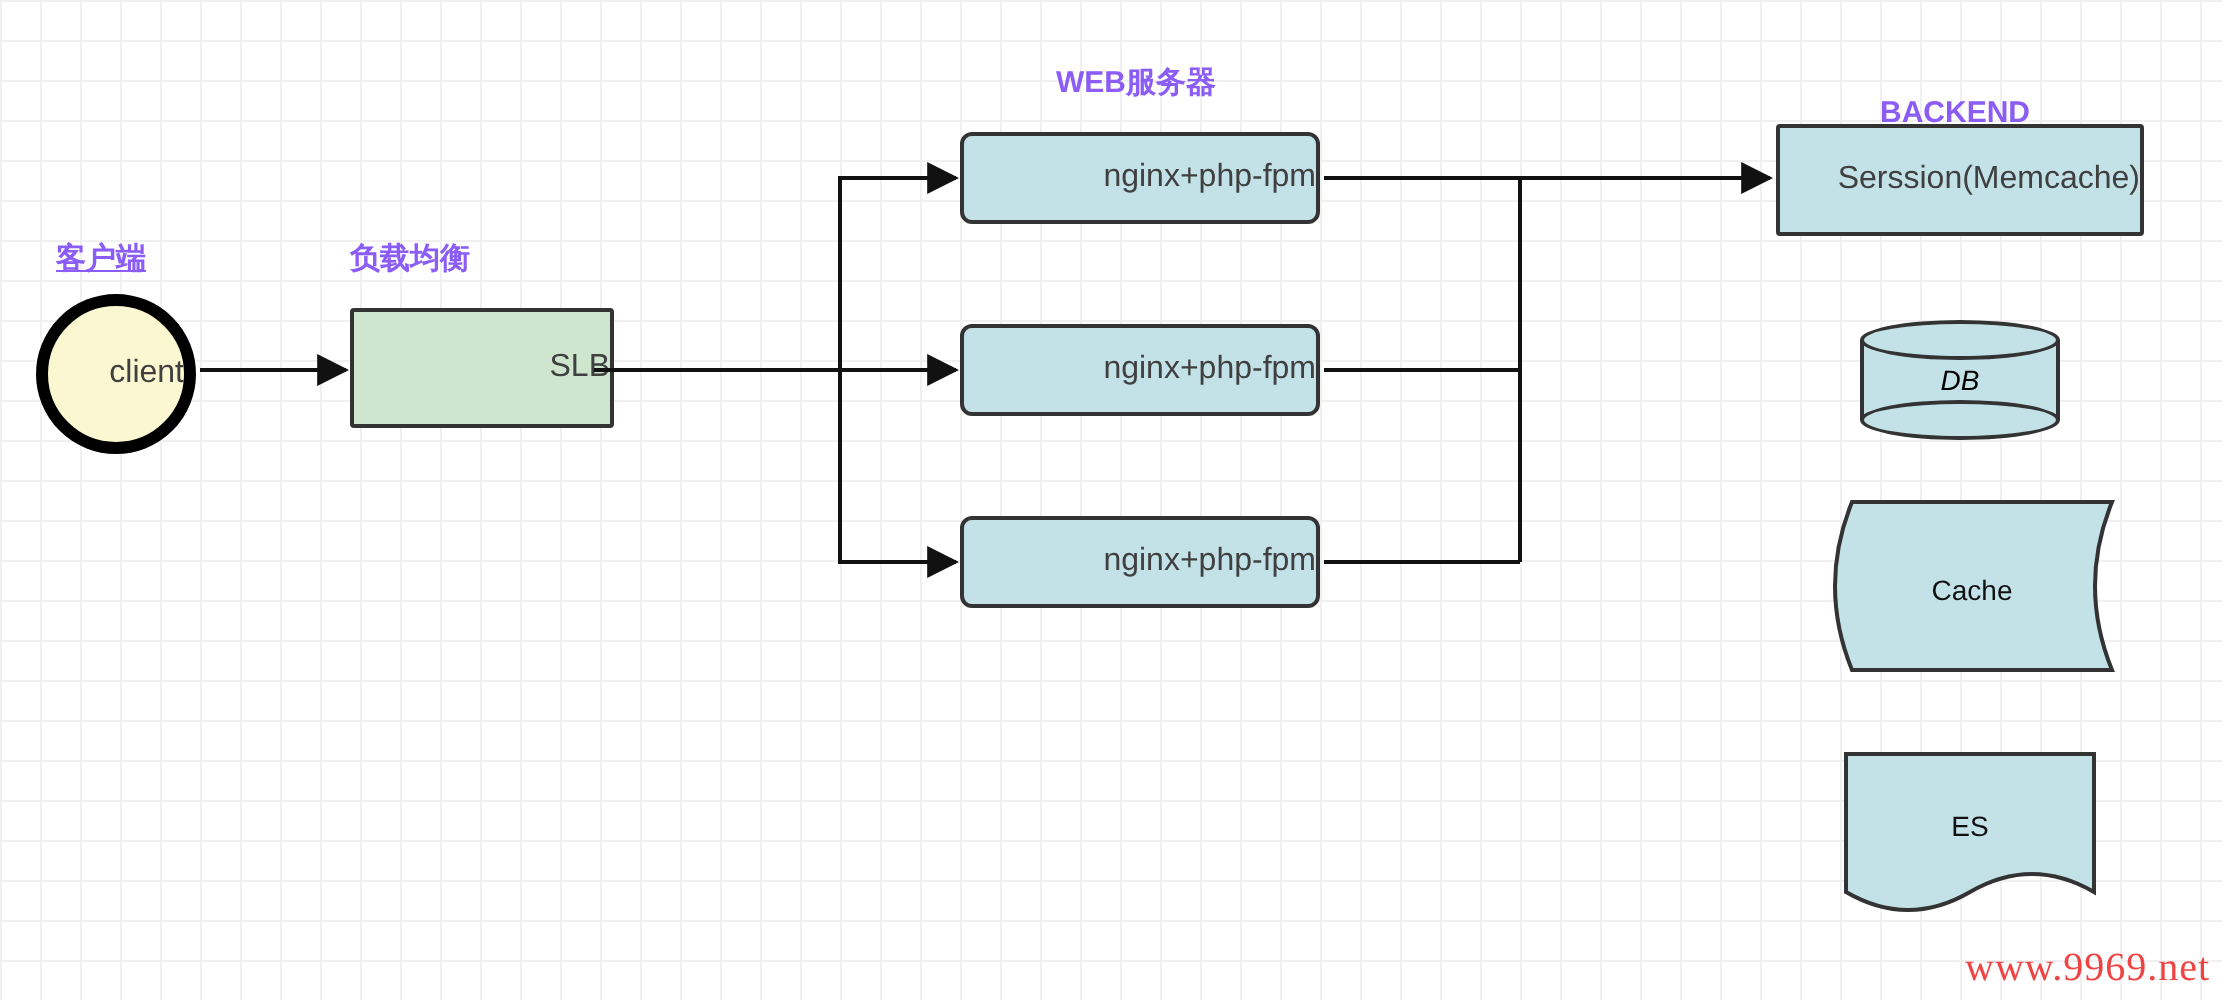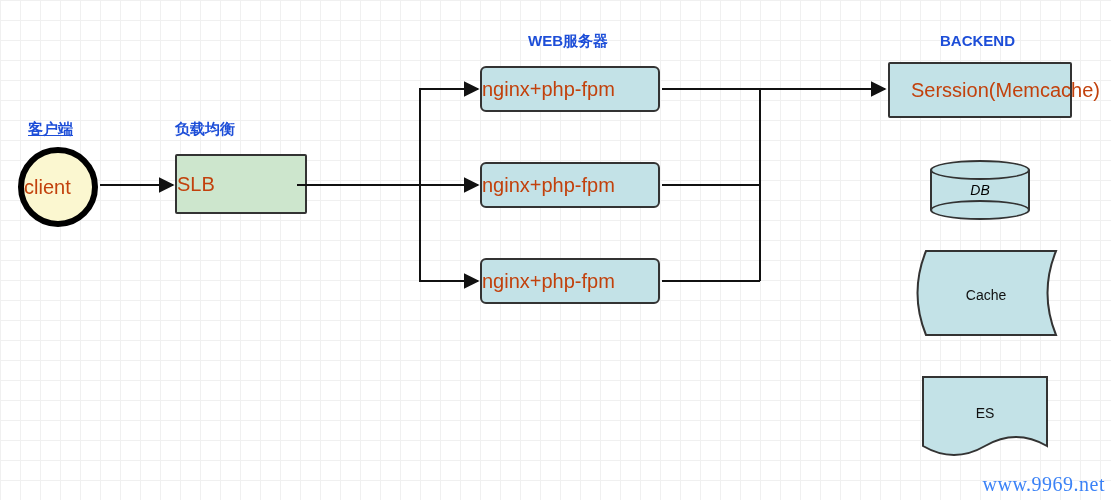--- a/index.html
+++ b/index.html
@@ -13,29 +13,29 @@
       linear-gradient(#f0f0f0 1px, transparent 1px),
       linear-gradient(90deg, #f0f0f0 1px, transparent 1px);
     background-size: 20px 20px;
     position: relative;
     overflow: hidden;
   }
   .label {
     position: absolute;
     font-size: 15px;
     font-weight: bold;
-    color: #1d4ed8;
+    color: #8b5cf6;
   }
   .node {
     position: absolute;
     display: flex;
     align-items: center;
-    justify-content: flex-start;
-    font-size: 20px;
-    color: #c2410c;
+    justify-content: flex-end;
+    font-size: 16px;
+    color: #404040;
   }
   .circle {
     width: 80px; height: 80px;
     border-radius: 50%;
     background: #fbf7d0;
     border: 6px solid #000000;
   }
   .rect-green {
     width: 132px; height: 60px;
     background: #cde6cd;
@@ -76,34 +76,34 @@
   .cyl .txt {
     position:absolute; left:0; top:0; width:100%; height:100%;
     display:flex; align-items:center; justify-content:center;
     z-index:3; font-size:14px;
   }
   
   .svgshape { position:absolute; }
   .watermark {
     position: absolute;
     right: 6px; bottom: 4px;
-    color: #3b82f6;
+    color: #ef4444;
     font-size: 20px;
     font-family: "Times New Roman", serif;
     letter-spacing: 0.5px;
   }
   svg.arrows { position:absolute; left:0; top:0; pointer-events:none; }
 </style>
 </head>
 <body>
 
 <div class="label" style="left:28px; top:120px;text-decoration:underline;">客户端</div>
 <div class="label" style="left:175px; top:120px;">负载均衡</div>
 <div class="label" style="left:528px; top:32px;">WEB服务器</div>
-<div class="label" style="left:940px; top:32px;">BACKEND</div>
+<div class="label" style="left:940px; top:48px;">BACKEND</div>
 
 <div class="node circle" style="left:18px; top:147px;">
   <span>client</span>
 </div>
 
 <div class="node rect-green" style="left:175px; top:154px;">
   <span>SLB</span>
 </div>
 
 <div class="node rect-blue" style="left:480px; top:66px;">

